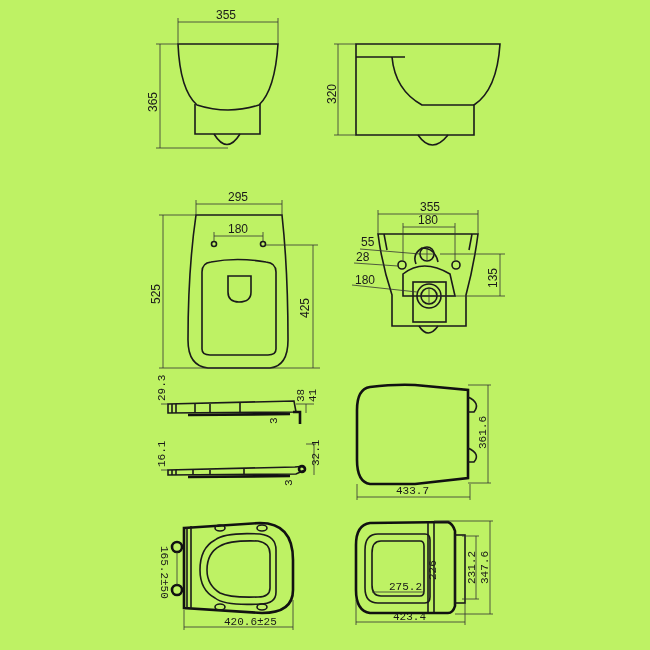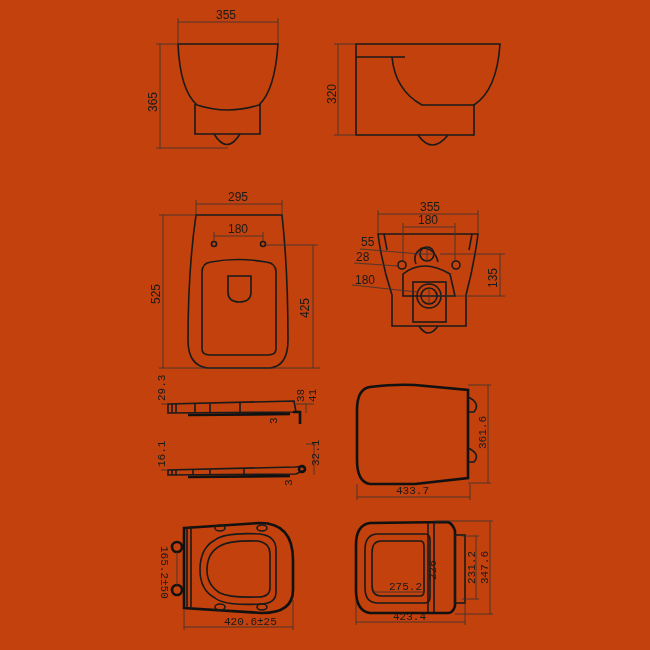--- a/index.html
+++ b/index.html
@@ -1,16 +1,16 @@
 <!DOCTYPE html>
 <html><head>
 <meta charset="utf-8">
 <style>
   html,body{margin:0;padding:0;background:#ffffff;}
-  #canvas{position:relative;width:650px;height:650px;background:#c2410c;overflow:hidden;}
+  #canvas{position:relative;width:650px;height:650px;background:#bef264;overflow:hidden;}
   svg{position:absolute;left:0;top:0;}
   .ln{stroke:#1a1a1a;stroke-width:1.6;fill:none;}
   .thk{stroke:#111;stroke-width:2.6;fill:none;}
   .dim{stroke:#333;stroke-width:0.8;fill:none;}
   .txt{font-family:"Liberation Sans",sans-serif;font-size:12px;fill:#1a1a1a;}
   .mono{font-family:"Liberation Mono",monospace;font-size:11px;fill:#1a1a1a;}
 </style>
 </head>
 <body>
 

